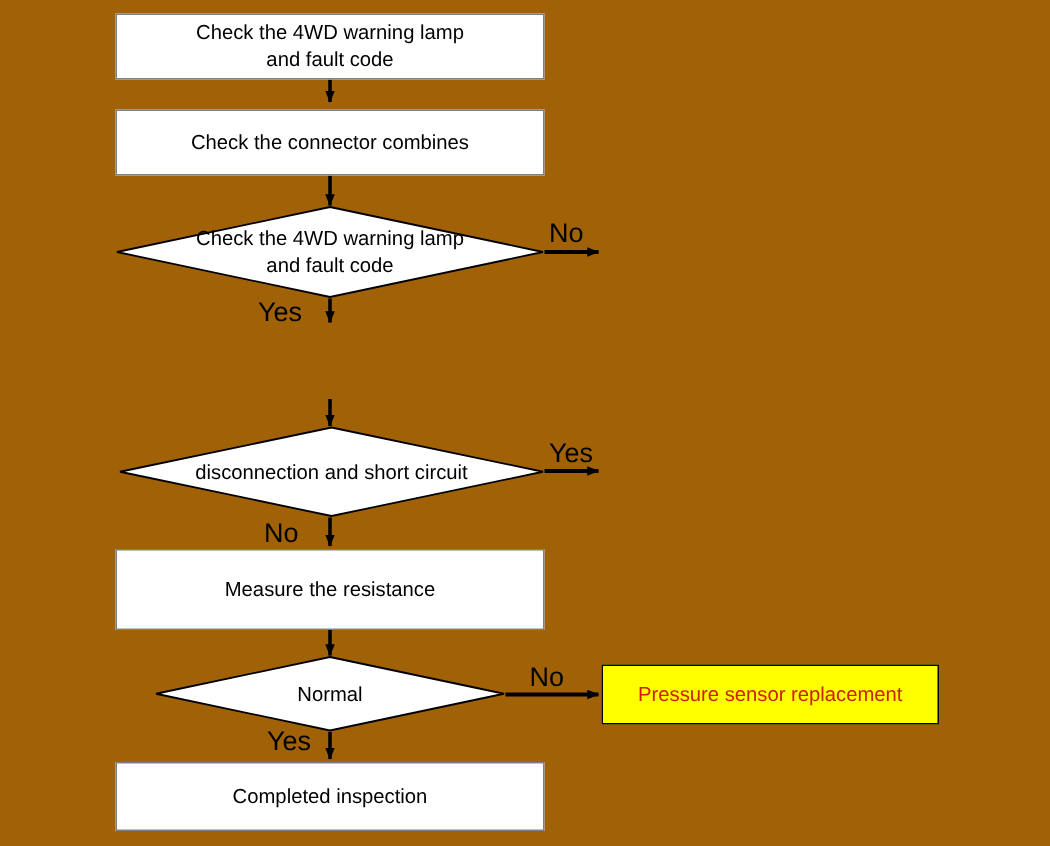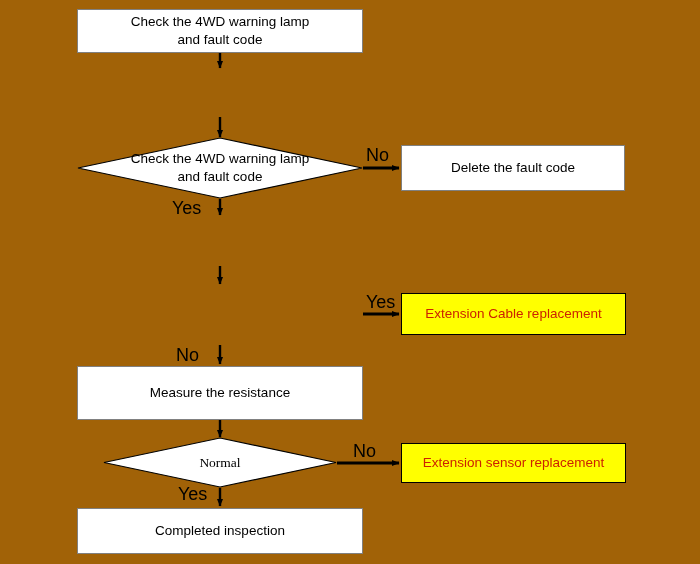--- a/index.html
+++ b/index.html
@@ -109,64 +109,69 @@
     <line x1="220" y1="488" x2="220" y2="506" stroke="#000000" stroke-width="2.4" marker-end="url(#arrow)"></line>
   </svg>
 
   <div class="node process" style="left:77px; top:9px; width:286px; height:44px;">
     <div>
       <span>Check the 4WD warning lamp</span><br>
       <span>and fault code</span>
     </div>
   </div>
 
+  <div class="node process" style="left:77px; top:73px; width:286px; height:44px;">
+    <span>Check the connector combines</span>
+  </div>
 
   <div class="decision" style="left:77px; top:137px; width:286px; height:62px;">
     <svg width="286" height="62" viewBox="0 0 286 62">
       <polygon points="143,1 285,31 143,61 1,31" fill="#ffffff" stroke="#000000" stroke-width="1.2"></polygon>
     </svg>
     <div class="dlabel">
       <span>Check the 4WD warning lamp</span><br>
       <span>and fault code</span>
     </div>
   </div>
 
   <div class="edge-label" style="left:366px; top:145px;">No</div>
   <div class="edge-label" style="left:172px; top:198px;">Yes</div>
 
-  <div class="node process" style="left:401px; top:145px; width:224px; height:46px;">
-    <span>Delete the fault code</span>
-  </div>
 
 
+  <div class="decision" style="left:79px; top:284px; width:284px; height:61px;">
+    <svg width="284" height="61" viewBox="0 0 284 61">
+      <polygon points="142,1 283,30.5 142,60 1,30.5" fill="#ffffff" stroke="#000000" stroke-width="1.2"></polygon>
+    </svg>
+    <div class="dlabel">
+      <span>disconnection and short circuit</span>
+    </div>
+  </div>
 
   <div class="edge-label" style="left:366px; top:292px;">Yes</div>
   <div class="edge-label" style="left:176px; top:345px;">No</div>
 
-  <div class="node terminal-yellow" style="left:401px; top:293px; width:225px; height:42px;">
-    <span>Extension Cable replacement</span>
-  </div>
 
   <div class="node process" style="left:77px; top:366px; width:286px; height:54px;justify-content:center;">
     <span>Measure the resistance</span>
   </div>
 
-  <div class="decision" style="left:103px; top:437px; width:234px; height:51px;font-family:Liberation Serif, serif;">
+  <div class="decision" style="left:103px; top:437px; width:234px; height:51px;">
     <svg width="234" height="51" viewBox="0 0 234 51">
       <polygon points="117,1 233,25.5 117,50 1,25.5" fill="#ffffff" stroke="#000000" stroke-width="1.2"></polygon>
     </svg>
     <div class="dlabel">
       <span>Normal</span>
     </div>
   </div>
 
   <div class="edge-label" style="left:353px; top:441px;">No</div>
   <div class="edge-label" style="left:178px; top:484px;">Yes</div>
 
   <div class="node terminal-yellow" style="left:401px; top:443px; width:225px; height:40px;">
-    <span>Extension sensor replacement</span>
+    <span>Pressure sensor replacement</span>
   </div>
 
   <div class="node process" style="left:77px; top:508px; width:286px; height:46px;">
     <span>Completed inspection</span>
   </div>
 
 </div>
 
 </body></html>

